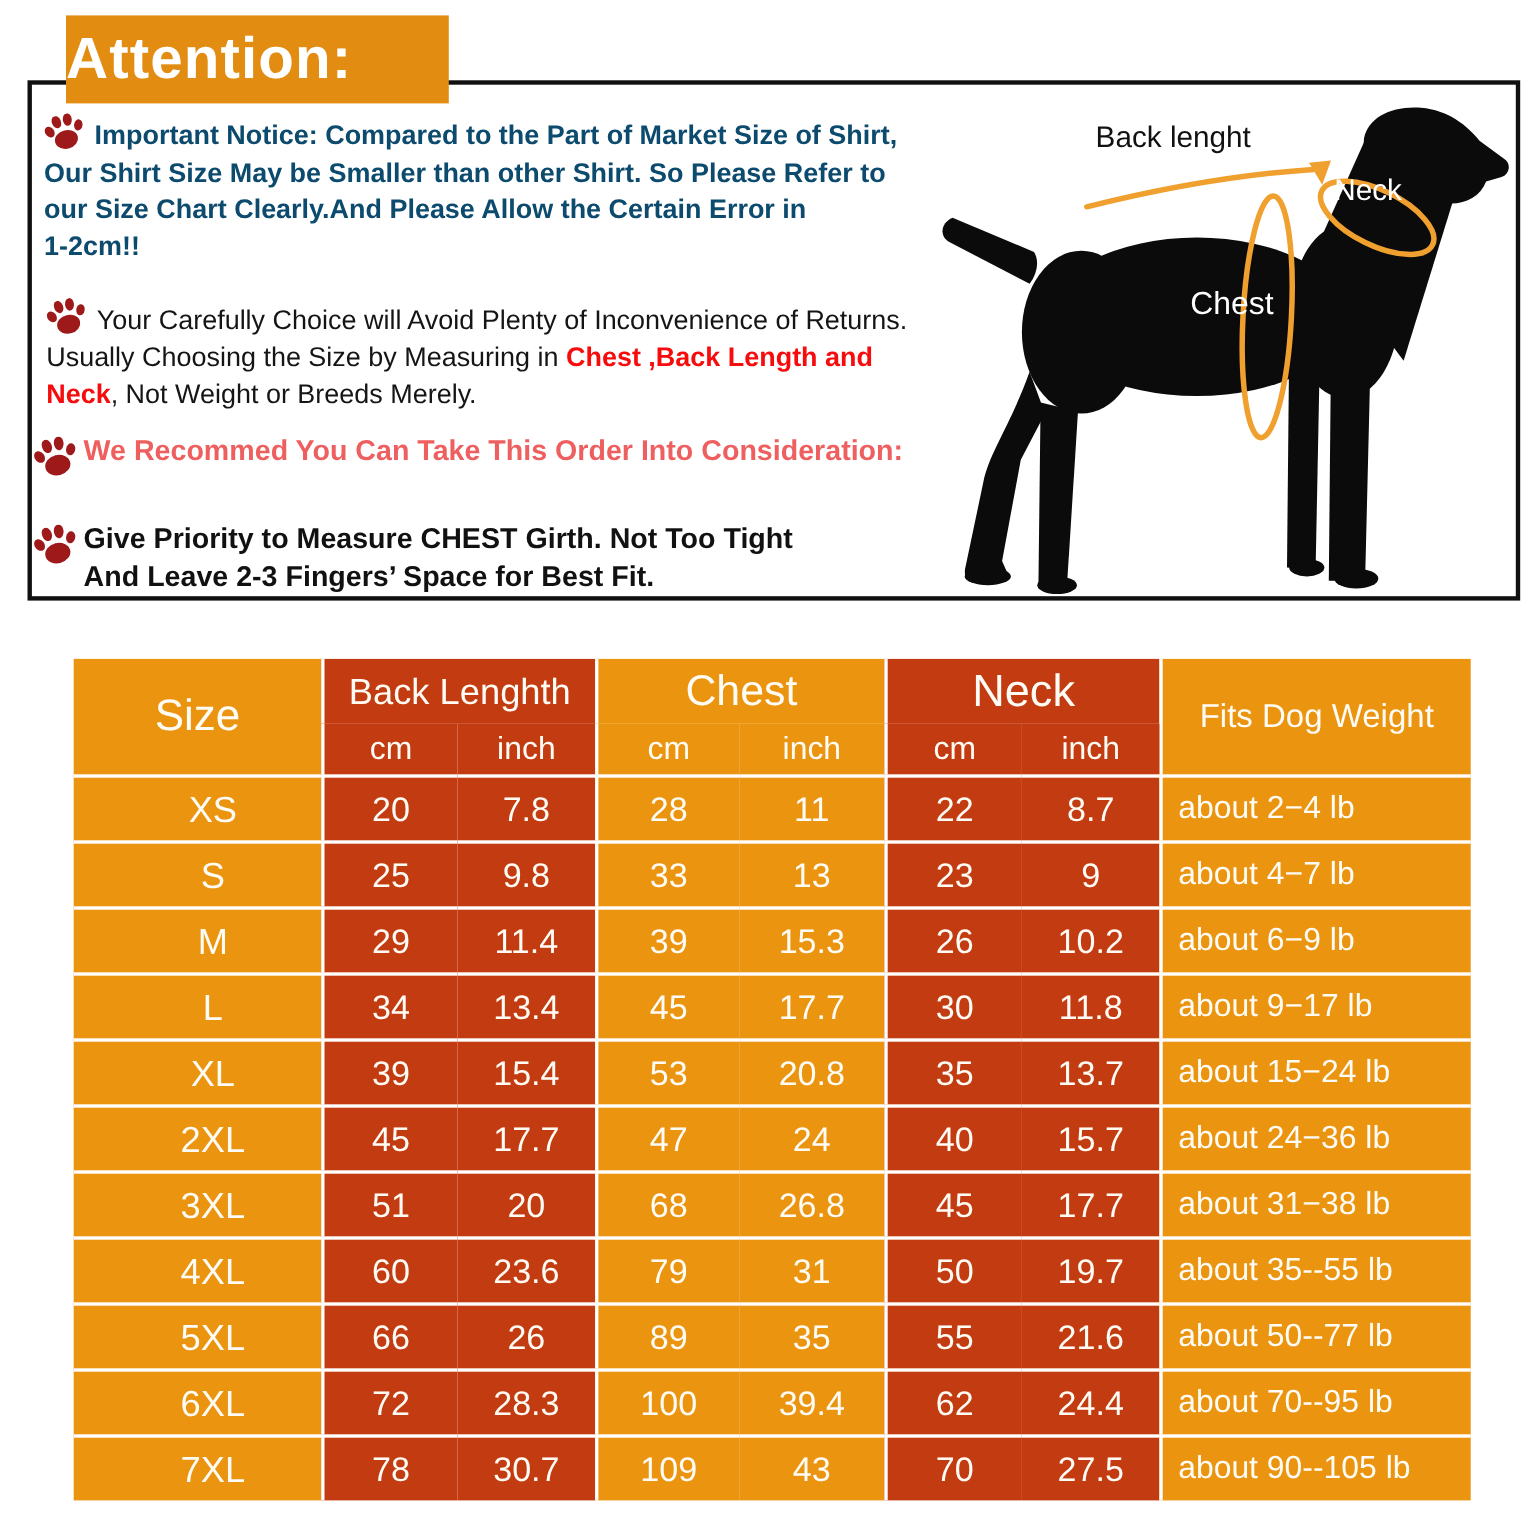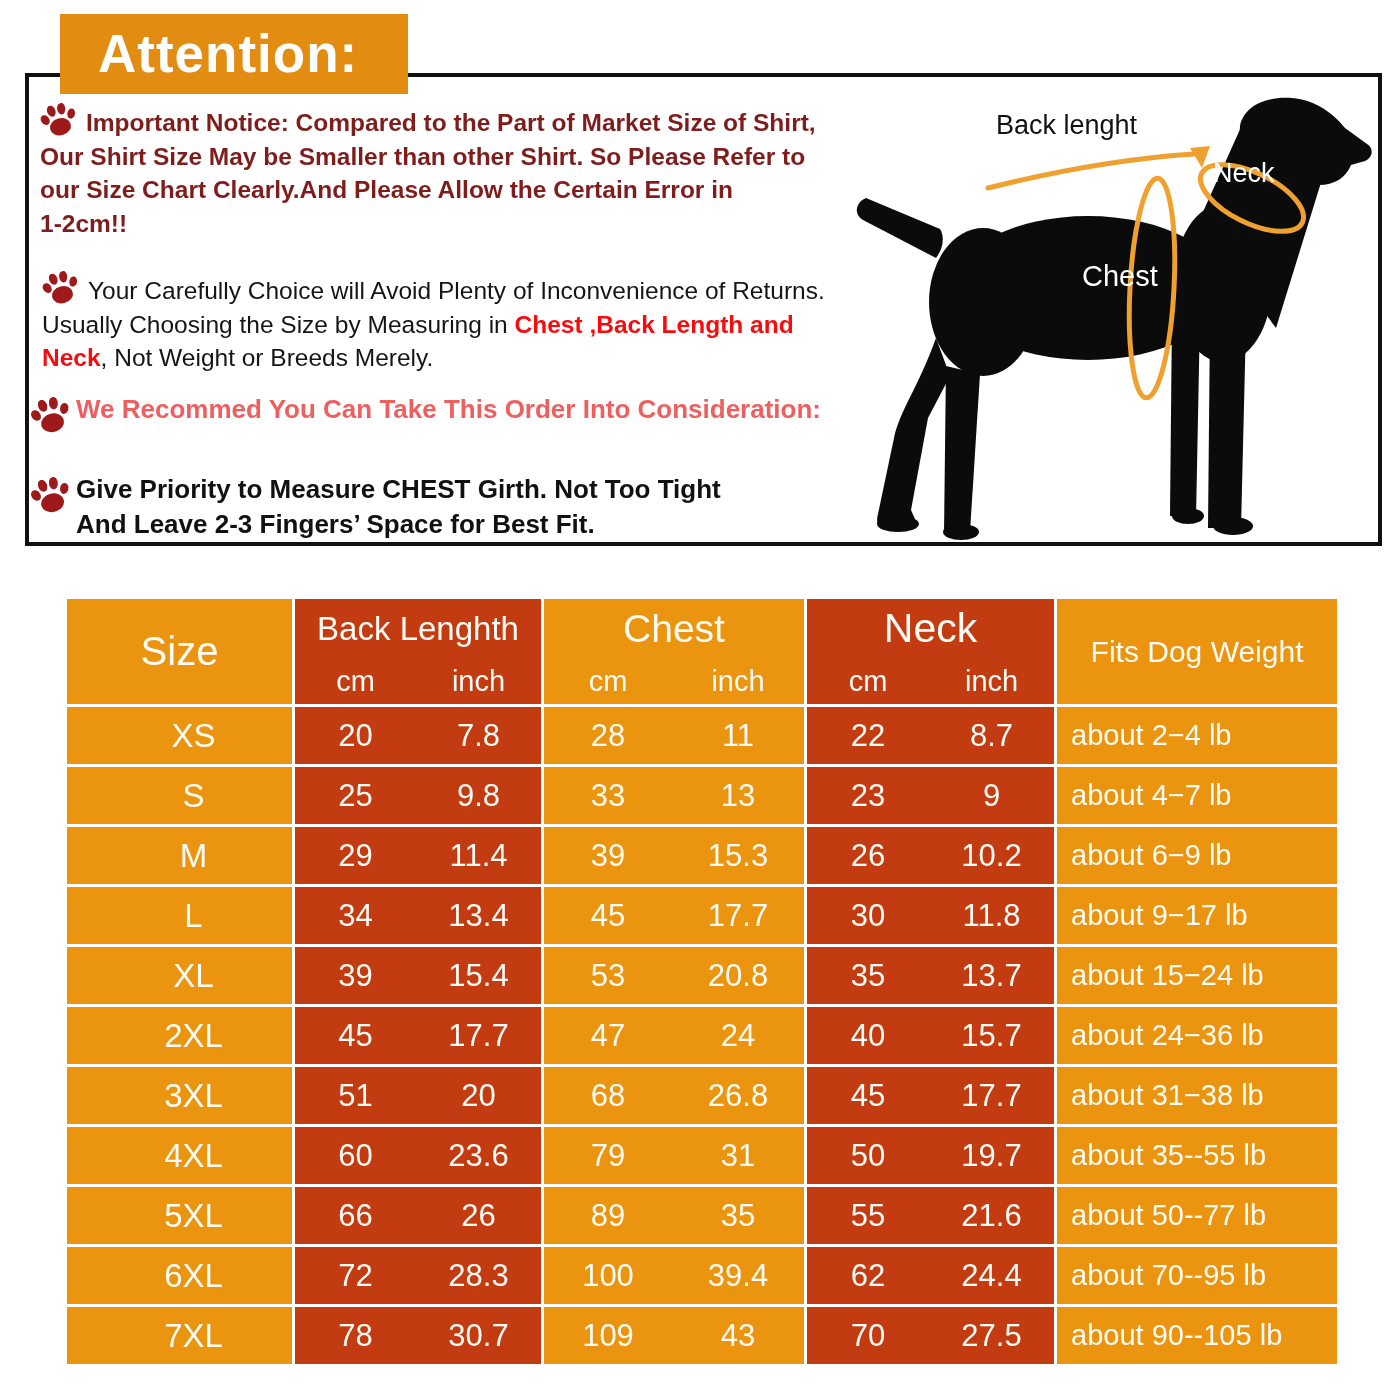--- a/index.html
+++ b/index.html
@@ -8,26 +8,26 @@
     background:#ffffff; font-family:"Liberation Sans", sans-serif;
   }
   
   .notice-box {
     position:absolute; left:25px; top:73px; width:1357px; height:473px;
     border:4px solid #101010; box-sizing:border-box; background:#ffffff;
   }
   .banner {
     position:absolute; left:60px; top:14px; width:348px; height:80px;
     background:#E28D12; color:#ffffff; font-weight:bold; font-size:53px;
-    line-height:80px; padding-left:38px; box-sizing:border-box; z-index:3;
+    line-height:80px; box-sizing:border-box; z-index:3;
     letter-spacing:1px;
   }
   
   .p { position:absolute; z-index:2; white-space:nowrap; }
-  .p1 { left:40px; top:104px; color:#7f1d1d; font-weight:bold; font-size:24.5px; line-height:33.5px; }
+  .p1 { left:40px; top:104px; color:#0c4a6e; font-weight:bold; font-size:24.5px; line-height:33.5px; }
   .p2 { left:42px; top:272px; color:#151515; font-size:24.5px; line-height:33.5px; }
   .p2 .red { color:#F60C0C; font-weight:bold; }
   .p3 { left:76px; top:392px; color:#EE5F5F; font-weight:bold; font-size:26px; line-height:34px; }
   .p4 { left:76px; top:472px; color:#111111; font-weight:bold; font-size:26px; line-height:35px; }
   .paw { color:#9E1A1A; }
   .paw.ip { width:38px; height:34px; margin-right:8px; vertical-align:-7px; transform:rotate(-14deg); }
   .paw.ab { position:absolute; left:-46px; top:6px; width:42px; height:37px; transform:rotate(-14deg); }
   
   .dog-svg { position:absolute; left:848px; top:88px; width:540px; height:458px; z-index:1; }
   .diagram-label { position:absolute; z-index:2; }

